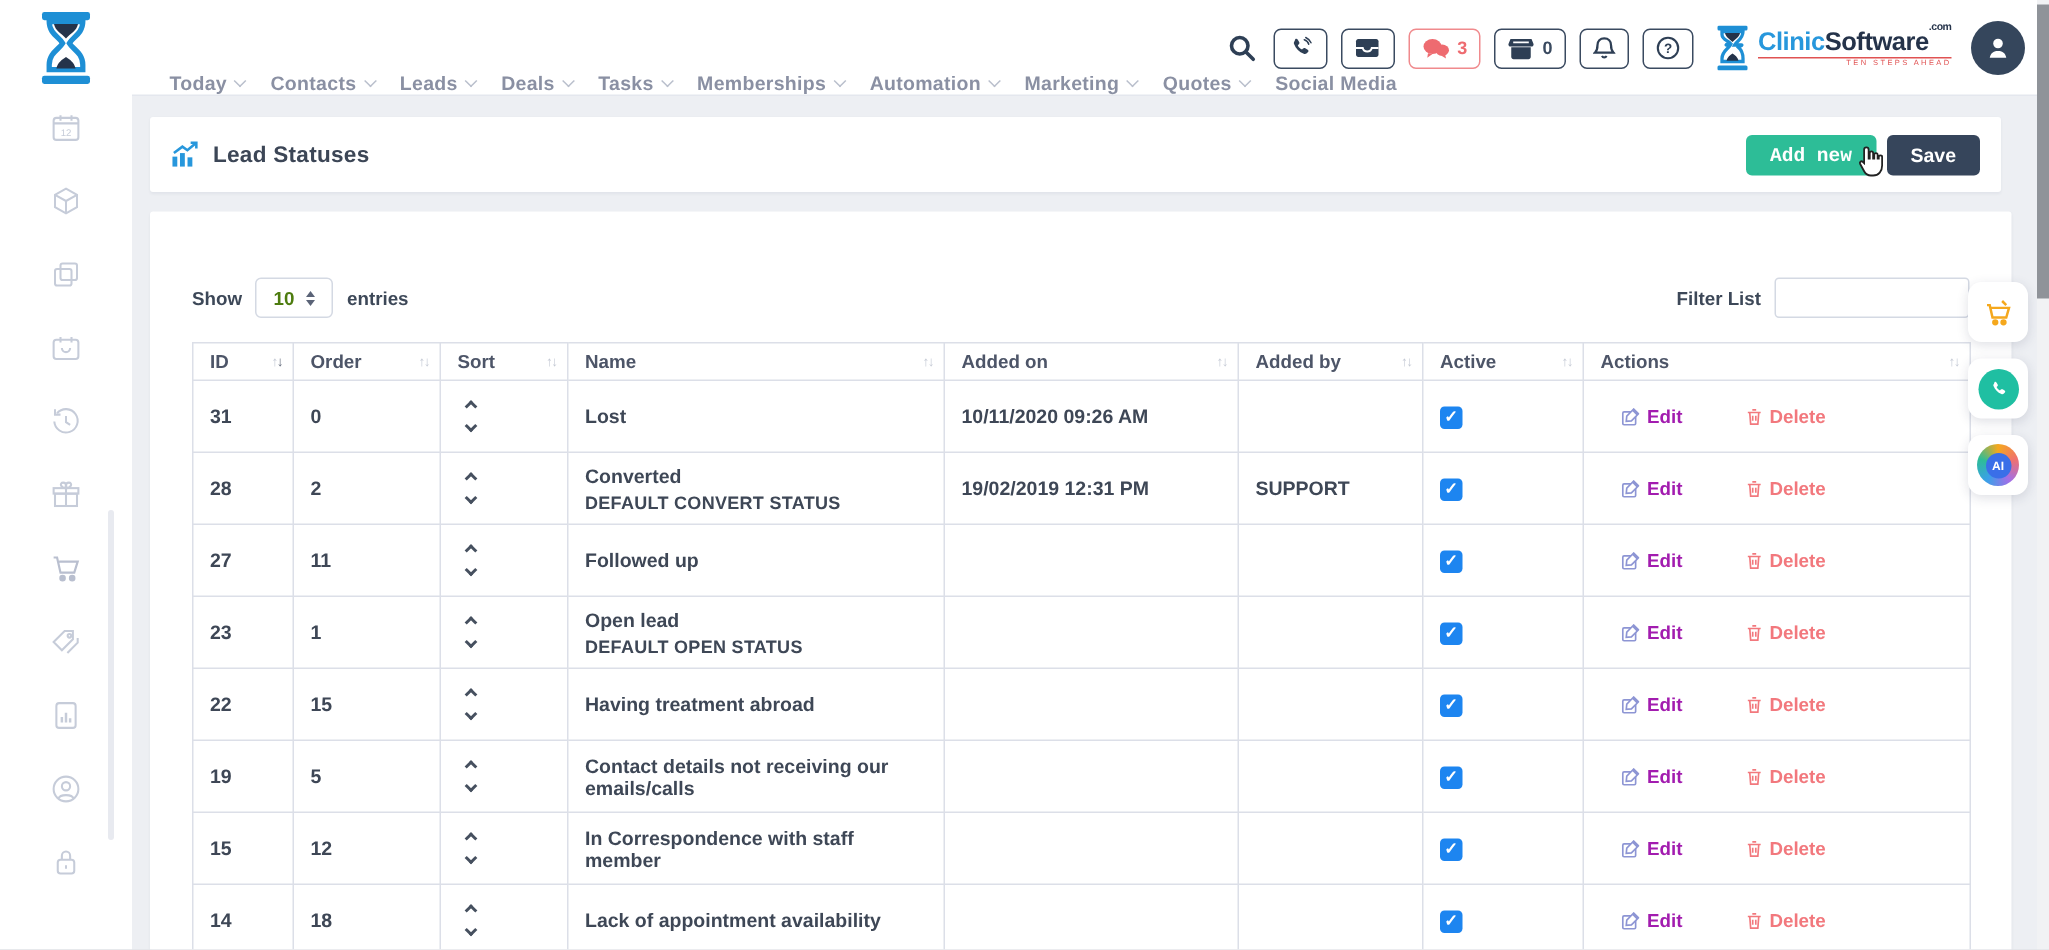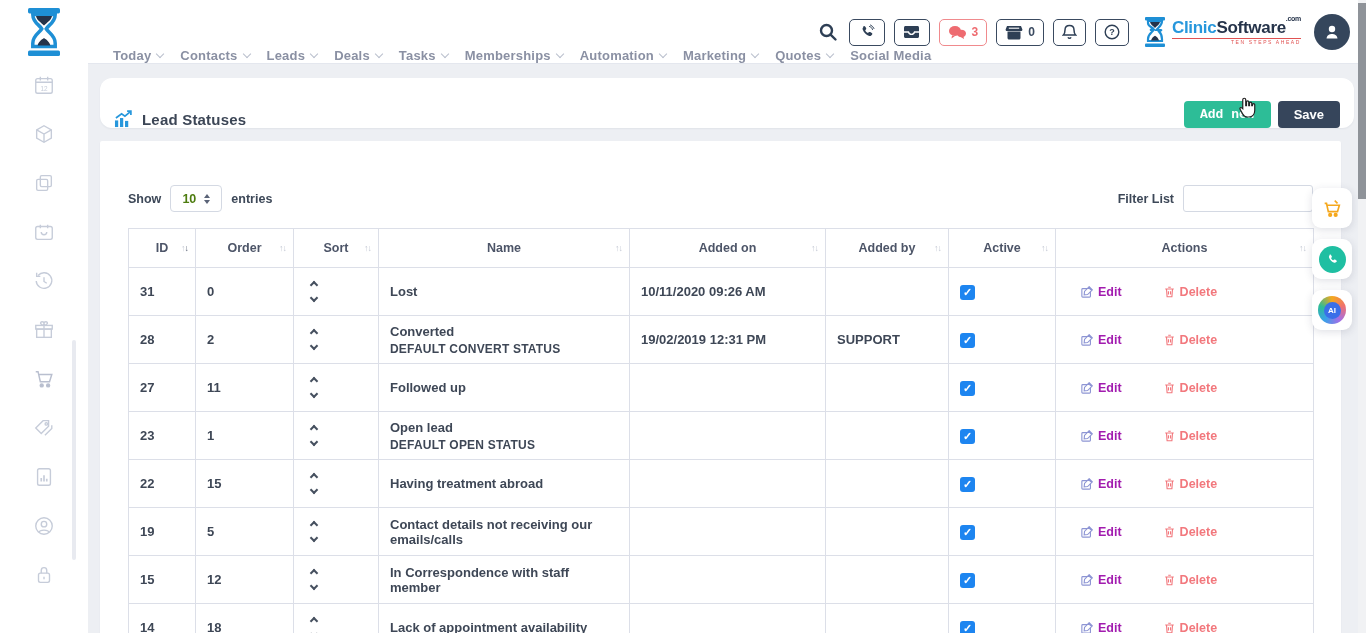--- a/index.html
+++ b/index.html
@@ -45,23 +45,23 @@
     background:#fff; z-index:6; display:flex; flex-direction:column; align-items:center;
   }
   .logo-mark { margin:8px 0 14px 0; cursor:pointer; }
   .side-icons { display:flex; flex-direction:column; align-items:center; gap:27px; padding-top:4px; }
   .side-icon { width:22px; height:22px; cursor:pointer; }
   .side-scroll { position:absolute; left:72px; top:340px; width:4px; height:220px; background:#e8eaf0; border-radius:2px; }
 
   
   .main { position:absolute; left:88px; top:65px; right:0; bottom:0; }
   .header-card {
-    position:absolute; left:12px; right:12px; top:13px; height:50px; background:#fff;
-    border-radius:12px; box-shadow:0 1px 2px rgba(40,50,80,.06);
-    display:flex; align-items:flex-end; padding:0 14px;
+    position:absolute; left:12px; right:32px; top:13px; height:50px; background:#fff;
+    border-radius:2px; box-shadow:0 1px 2px rgba(40,50,80,.06);
+    display:flex; align-items:center; padding:0 14px;
   }
   .page-title-wrap { display:flex; align-items:center; gap:9px; }
   .page-title { font-size:15px; font-weight:700; color:#3c4656; letter-spacing:.2px; }
   .header-actions { margin-left:auto; display:flex; gap:7px; }
   .btn { border:none; border-radius:4px; height:27px; padding:0 16px; font-size:13px; font-weight:700;
          color:#fff; font-family:"Liberation Sans",sans-serif; cursor:pointer; }
   .btn-addnew { background:#2dbd97;font-family:Liberation Mono, monospace; }
   .btn-save { background:#36455b; }
 
   .body-card {
@@ -79,21 +79,21 @@
   .spinner i { display:block; width:0; height:0; border-left:3.5px solid transparent; border-right:3.5px solid transparent; }
   .spinner .up { border-bottom:4px solid #5a6377; }
   .spinner .dn { border-top:4px solid #5a6377; }
   .filter-wrap { margin-left:auto; display:flex; align-items:center; gap:9px; }
   .filter-input { width:130px; height:27px; border:1px solid #d4d9e3; border-radius:3px; padding:0 8px;
                   font-size:12.5px; color:#3d4858; font-family:"Liberation Sans",sans-serif; outline:none; }
 
   
   table { border-collapse:collapse; width:1185px; table-layout:fixed; }
   th, td { border:1px solid #dcdfe8; padding:0 11px; text-align:left; vertical-align:middle; }
-  th { height:39px; font-size:12.5px; font-weight:700; color:#4d5568; position:relative;text-align:center; }
+  th { height:25px; font-size:12.5px; font-weight:700; color:#4d5568; position:relative; }
   td { height:48px; font-size:13px; color:#3e4756; font-weight:600; }
   .sort-arrows { position:absolute; right:7px; top:50%; transform:translateY(-50%); font-size:9px; color:#c4c9d4; letter-spacing:-1px; }
   .sort-arrows .active { color:#5f6779; }
   .name-sub { font-weight:700; font-size:12px; margin-top:3px; letter-spacing:.2px; }
   .row-sort { display:flex; flex-direction:column; gap:7px; padding-left:6px; width:14px; }
   .caret { width:6px; height:6px; border:solid #46505f; border-width:2px 2px 0 0; cursor:pointer; }
   .caret.up { transform:rotate(-45deg); }
   .caret.dn { transform:rotate(135deg); }
   .checkbox { display:inline-block; width:15px; height:15px; background:#1d85f0; border-radius:3px;
               color:#fff; font-size:11px; font-weight:700; text-align:center; line-height:15px; cursor:pointer; }

